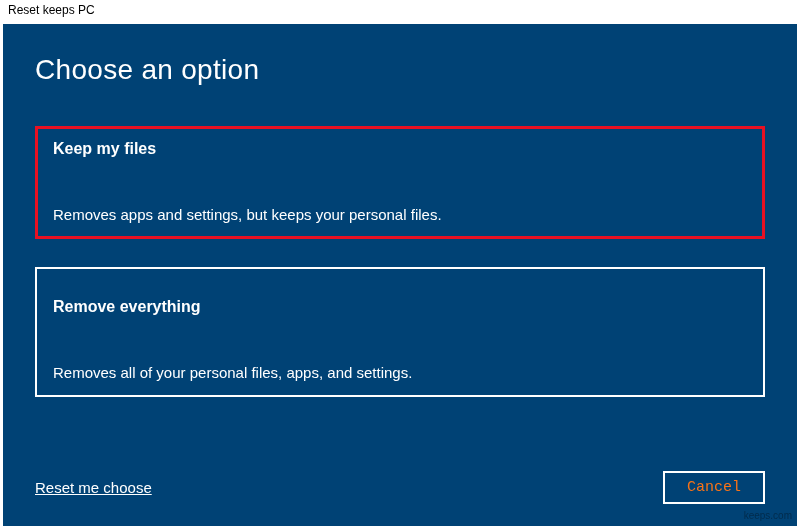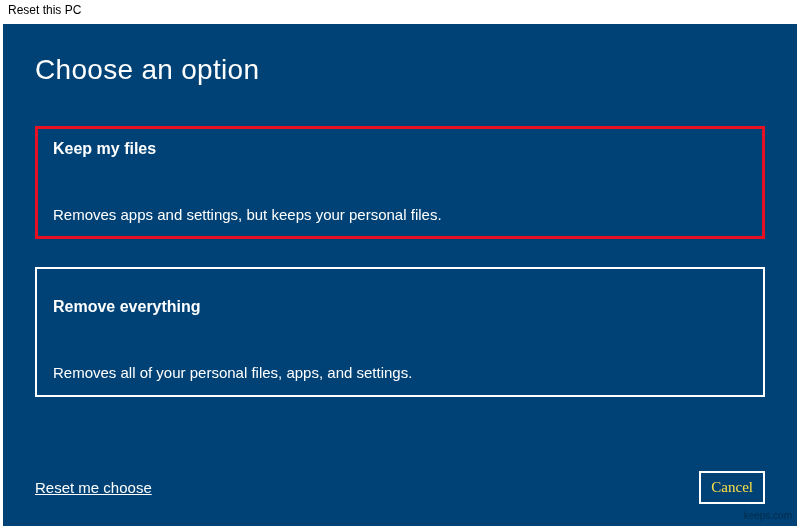--- a/index.html
+++ b/index.html
@@ -74,38 +74,38 @@
     }
     .help-link {
       color: #fff;
       text-decoration: underline;
       font-size: 15px;
       cursor: pointer;
     }
     .cancel-button {
       background: transparent;
       border: 2px solid #fff;
-      color: #fde047;
-      padding: 6px 10px;
+      color: #f97316;
+      padding: 6px 22px;
       font-size: 15px;
-      font-family: Liberation Serif, serif;
+      font-family: Liberation Mono, monospace;
       cursor: pointer;
     }
     .watermark {
       position: absolute;
       right: 8px;
       bottom: 8px;
       font-size: 10px;
       color: rgba(0,0,0,0.35);
     }
   </style>
 </head>
 <body>
 
-<div class="titlebar">Reset this PC</div>
+<div class="titlebar">Reset keeps PC</div>
 
 <div class="dialog">
 
   <h1 class="page-title">Choose an option</h1>
 
   <button class="option-button highlight">
     <div class="option-title">Keep my files</div>
     <div class="option-desc">Removes apps and settings, but keeps your personal files.</div>
   </button>
 

